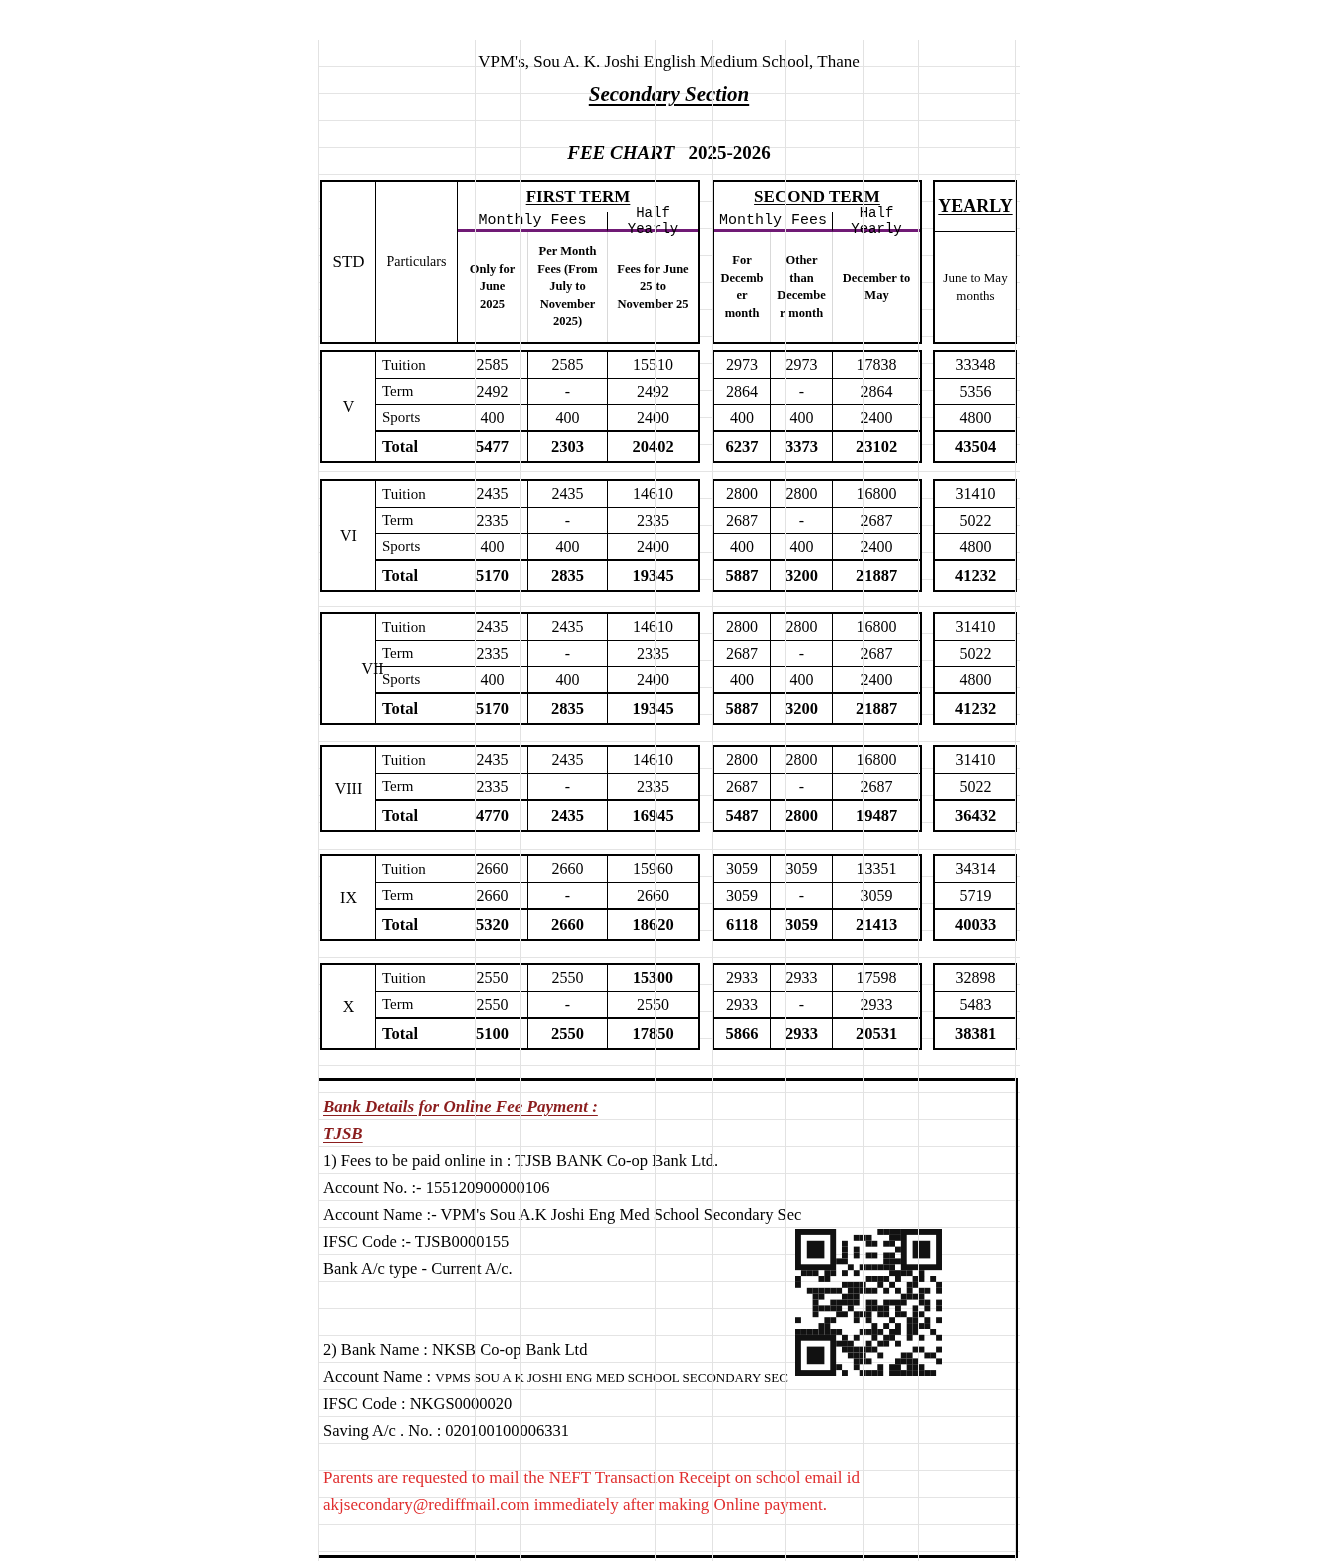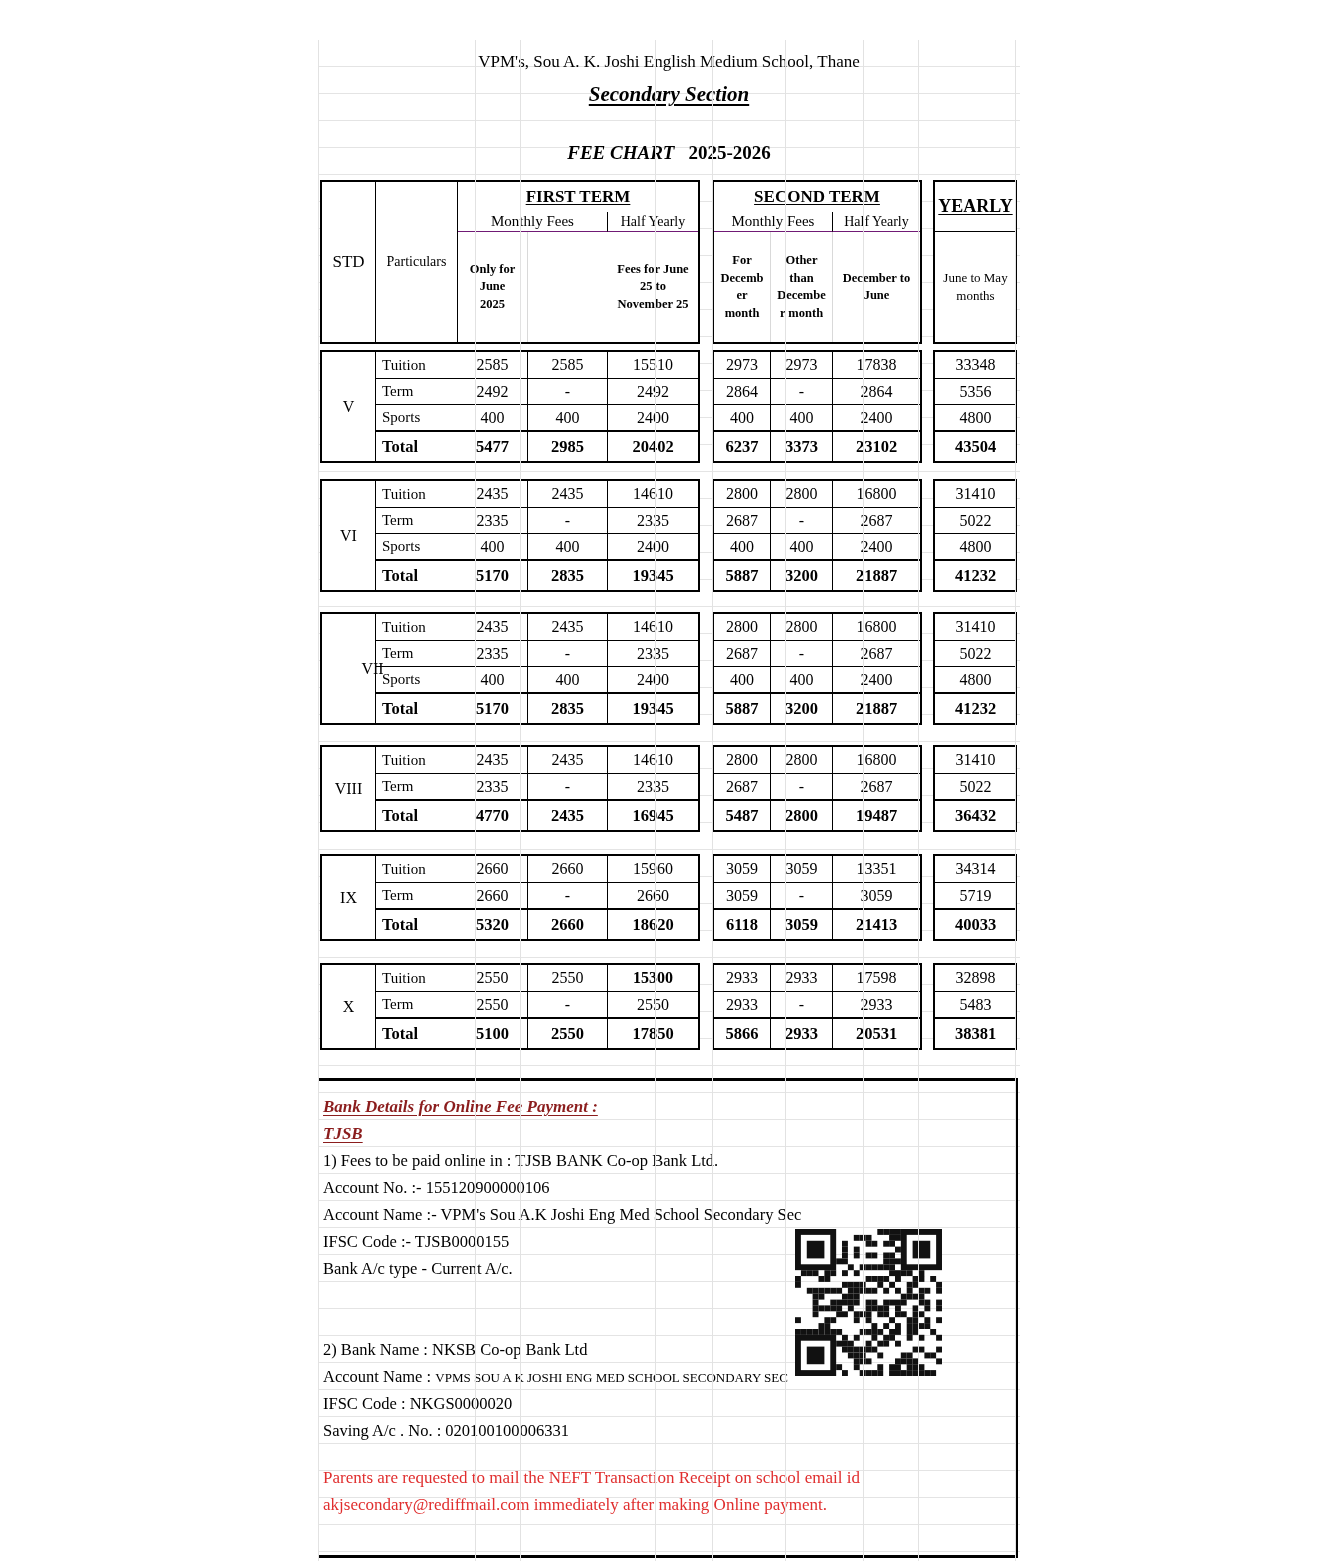--- a/index.html
+++ b/index.html
@@ -26,21 +26,21 @@
   .hd-a, .blk-a { width:380px; grid-template-columns:54px 82px 70px 80px 90px; }
   .hd-b, .blk-b { width:210px; grid-template-columns:57px 62px 87px; }
   .hd-c, .blk-c { width:84px;  grid-template-columns:81px; }
   .hd-a, .hd-b { grid-template-rows:30px 20px 110px; }
   .hd-c { grid-template-rows:50px 110px; }
   .c { display:flex; align-items:center; justify-content:center; text-align:center; }
   .std-head { grid-row:1/4; grid-column:1; border-right:1px solid #000; font-size:17px; }
   .part-head { grid-row:1/4; grid-column:2; border-right:1px solid #000; font-size:14px; }
   .term-title { font-size:17px; font-weight:bold; text-decoration:underline; text-underline-offset:2px; }
   .tt-a { grid-row:1; grid-column:3/6; } .tt-b { grid-row:1; grid-column:1/4; }
-  .mh { font-size:15px; border-bottom:1px solid #701a75; }
+  .mh { font-size:15px; border-bottom:3px solid #701a75;font-family:Liberation Mono, monospace; }
   .mon-a { grid-row:2; grid-column:3/5; border-right:1px solid #000; }
   .half-a { grid-row:2; grid-column:5; font-size:14px; }
   .mon-b { grid-row:2; grid-column:1/3; border-right:1px solid #000; }
   .half-b { grid-row:2; grid-column:3; font-size:14px; }
   .sub { grid-row:3; white-space:pre-line; font-size:12.5px; line-height:1.4;font-weight:bold; }
   .sub.b { font-weight:bold; }
   .lg { border-right:1px solid #d9d9d9; }
   .yr-title { grid-row:1; grid-column:1; font-size:18px; font-weight:bold;
               text-decoration:underline; text-underline-offset:2px; border-bottom:1px solid #000; }
   .yr-sub { grid-row:2; grid-column:1; white-space:pre-line; font-size:13px; line-height:1.4; }
@@ -82,39 +82,44 @@
       <div class="trow">
         <div class="box hd-a">
           <div class="c std-head">STD</div>
           <div class="c part-head">Particulars</div>
           <div class="c term-title tt-a">FIRST TERM</div>
           <div class="c mh mon-a">Monthly Fees</div>
           <div class="c mh half-a">Half Yearly</div>
           <div class="c sub b lg" style="grid-column:3">Only for
 June
 2025</div>
+          <div class="c sub b lg" style="grid-column:4">Per Month
+Fees (From
+July to
+November
+2025)</div>
           <div class="c sub b" style="grid-column:5">Fees for June
 25 to
 November 25</div>
         </div>
         <div class="gap1"></div>
         <div class="box hd-b">
           <div class="c term-title tt-b">SECOND TERM</div>
           <div class="c mh mon-b">Monthly Fees</div>
           <div class="c mh half-b">Half Yearly</div>
           <div class="c sub lg" style="grid-column:1">For
 Decemb
 er
 month</div>
           <div class="c sub lg" style="grid-column:2">Other
 than
 Decembe
 r month</div>
           <div class="c sub" style="grid-column:3">December to
-June</div>
+May</div>
         </div>
         <div class="gap2"></div>
         <div class="box hd-c">
           <div class="c yr-title">YEARLY</div>
           <div class="c yr-sub">June to May
 months</div>
         </div>
       </div>
 
       <div id="fee-blocks">
@@ -128,21 +133,21 @@
               <div class="c lab rt" style="grid-column: 2;">Term</div>
               <div class="c num dv  rt" style="grid-column: 3;">2492</div>
               <div class="c num dv  rt" style="grid-column: 4;">-</div>
               <div class="c num  rt" style="grid-column: 5;">2492</div>
               <div class="c lab rt" style="grid-column: 2;">Sports</div>
               <div class="c num dv  rt" style="grid-column: 3;">400</div>
               <div class="c num dv  rt" style="grid-column: 4;">400</div>
               <div class="c num  rt" style="grid-column: 5;">2400</div>
               <div class="c lab tot" style="grid-column: 2;">Total</div>
               <div class="c num dv tot tot" style="grid-column: 3;">5477</div>
-              <div class="c num dv tot tot" style="grid-column: 4;">2985</div>
+              <div class="c num dv tot tot" style="grid-column: 4;">2303</div>
               <div class="c num tot tot" style="grid-column: 5;">20402</div>
             </div>
             <div class="gap1"></div>
             <div class="box blk-b" style="grid-template-rows: repeat(3, 26px) 31px;">
               <div class="c num dv  " style="grid-column: 1;">2973</div>
               <div class="c num dv  " style="grid-column: 2;">2973</div>
               <div class="c num  " style="grid-column: 3;">17838</div>
               <div class="c num dv  rt" style="grid-column: 1;">2864</div>
               <div class="c num dv  rt" style="grid-column: 2;">-</div>
               <div class="c num  rt" style="grid-column: 3;">2864</div>

